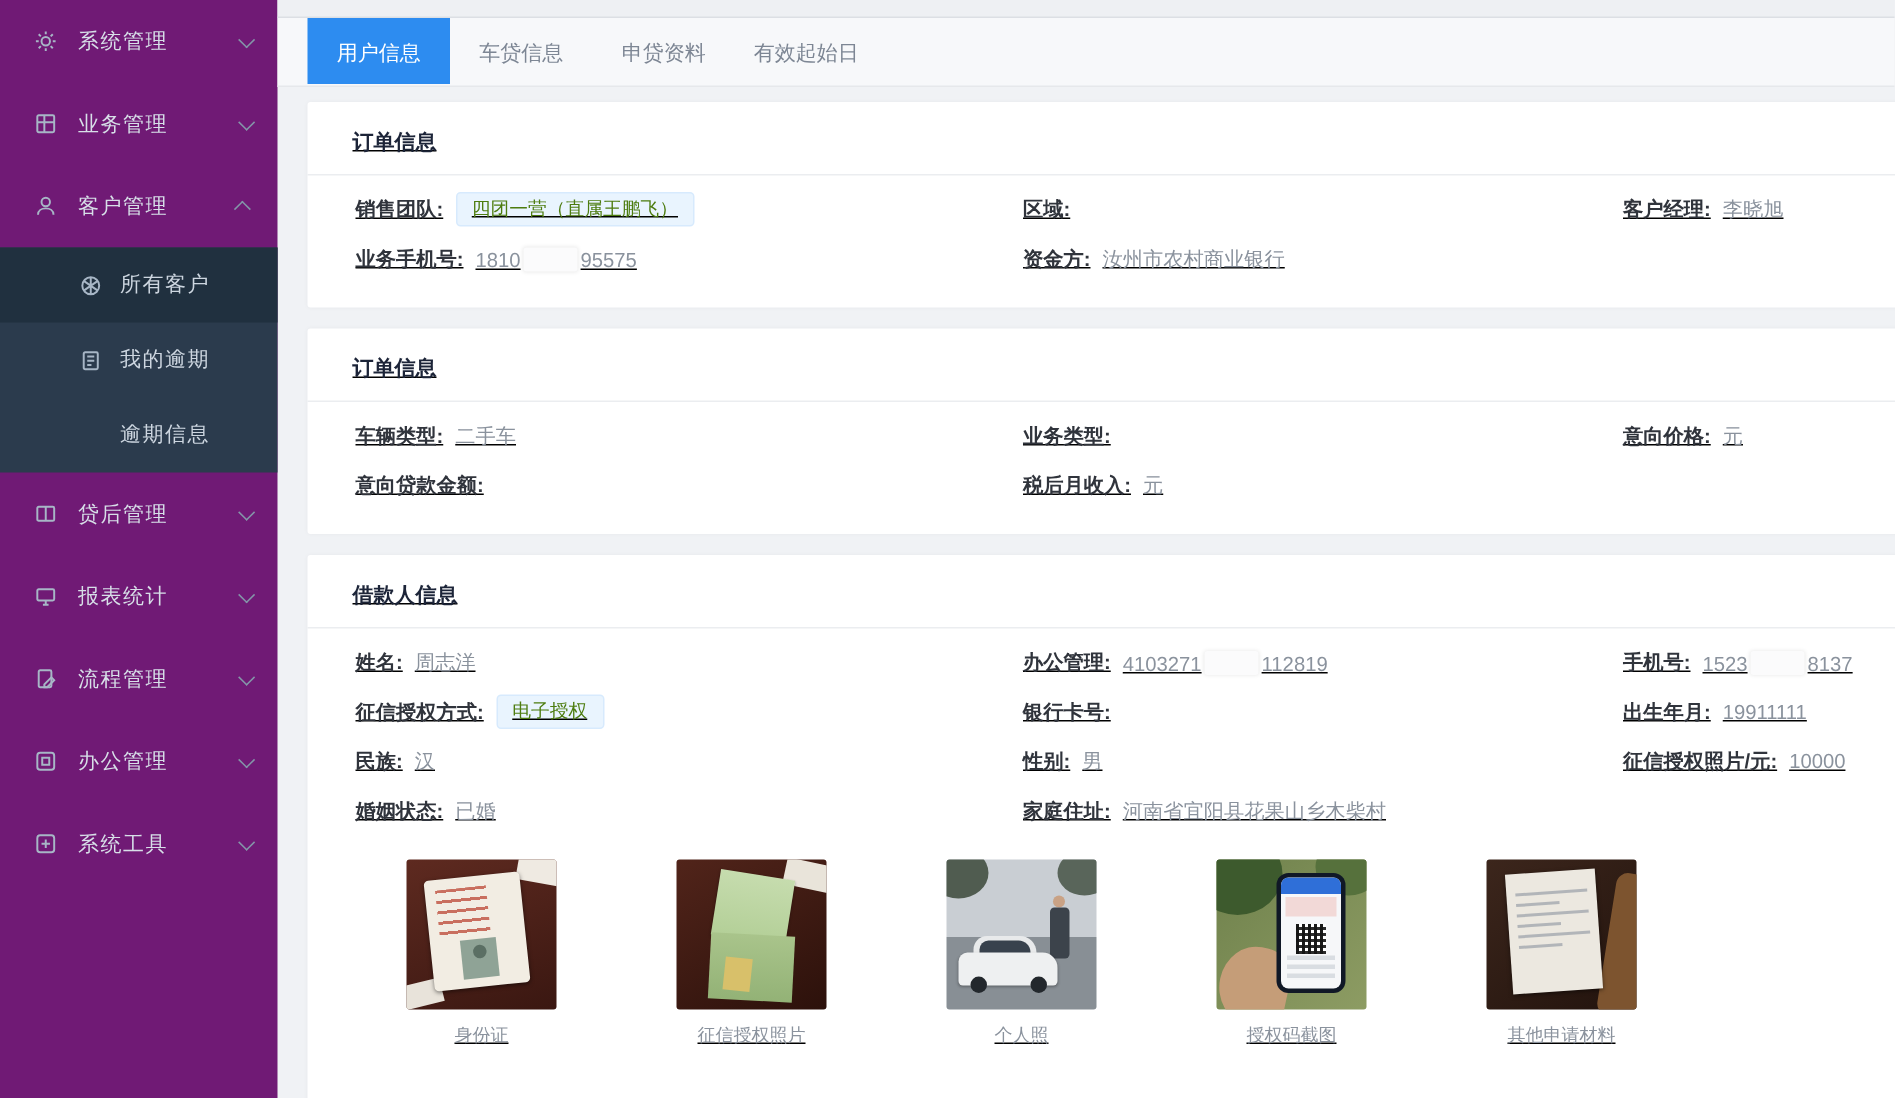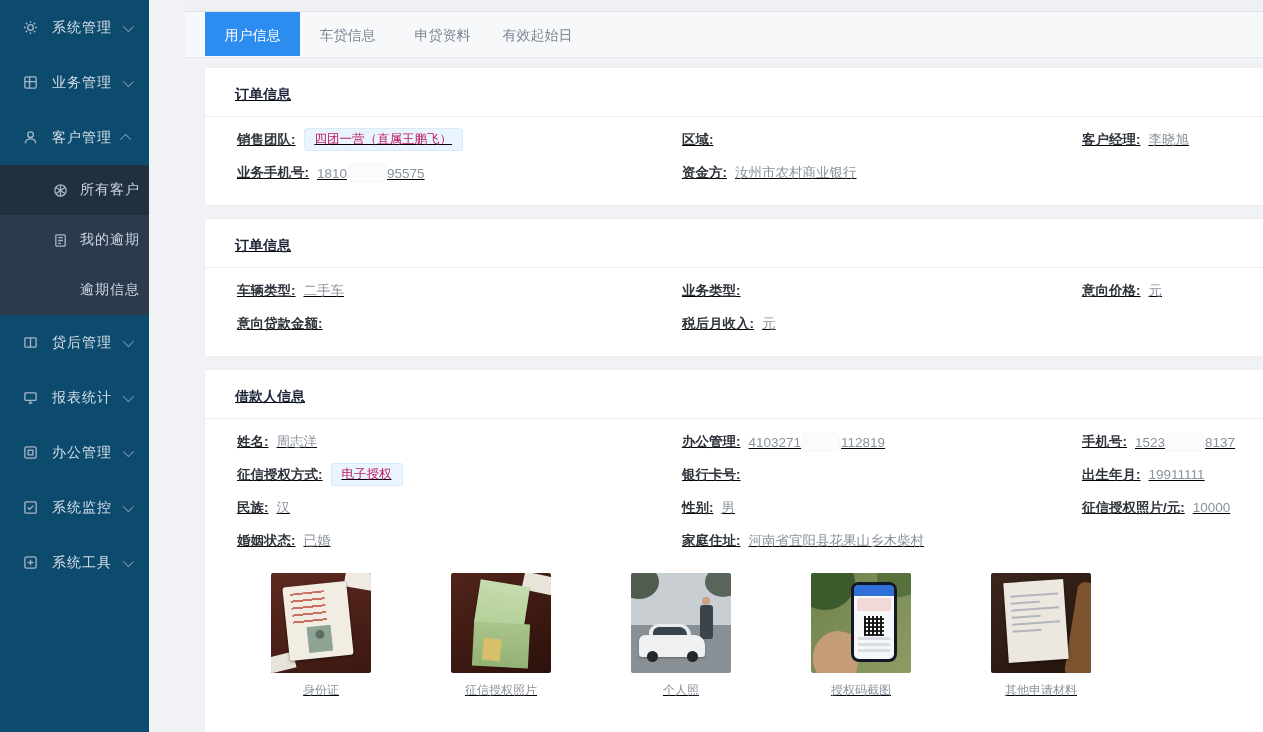--- a/index.html
+++ b/index.html
@@ -1,21 +1,21 @@
 <!DOCTYPE html>
 <html><head>
 <meta charset="utf-8">
 <style>
   * { margin:0; padding:0; box-sizing:border-box; }
   html,body { width:1263px; height:732px; overflow:hidden;
     font-family:"Liberation Sans","DejaVu Sans",sans-serif; background:#f0f2f5; }
 
   
-  .sidebar { position:absolute; left:0; top:0; width:149px; height:732px;
-    background:#0c4a6e; color:#d7dfe8; }
+  .sidebar { position:absolute; left:0; top:0; width:185px; height:732px;
+    background:#701a75; color:#d7dfe8; }
   .nav-item { height:55px; display:flex; align-items:center; padding:0 18px 0 22px;
     font-size:14px; cursor:pointer; }
   .nav-item .nav-label { flex:1; margin-left:14px; letter-spacing:1px; }
   .nav-icon { width:16px; height:16px; display:inline-flex; align-items:center;
     justify-content:center; color:#a7b6c6; }
   .nav-icon svg { width:15px; height:15px; stroke:#a7b6c6; fill:none; stroke-width:1.4; }
   .chev { width:8px; height:8px; border-right:1.5px solid #8496a9;
     border-bottom:1.5px solid #8496a9; transform:rotate(45deg) translateY(-2px); }
   .chev.up { transform:rotate(225deg) translateY(-2px); }
   .submenu { background:#2b3b4d; }
@@ -40,21 +40,21 @@
   .card-title { font-size:14px; font-weight:bold; color:#1c2438; padding:4px 0 12px 30px; }
   .card-divider { height:1px; background:#ebedf0; margin:0 0 6px 0; }
   .frow { display:grid; grid-template-columns:445px 400px 1fr; padding:0 10px 0 32px; }
   .field { display:flex; align-items:center; height:33px; font-size:13.5px; white-space:nowrap;text-align:center; }
   .flabel { font-weight:bold; color:#30343c; margin-right:8px; }
   .fvalue { color:#8a929d; }
   .censor { display:inline-block; width:36px; height:16px; background:#fbfbfc;
     box-shadow:0 0 3px rgba(0,0,0,0.10); border-radius:2px; margin:0 2px;
     vertical-align:-3px; }
   .tag { display:inline-block; background:#e9f4fe; border:1px solid #d7eafd;
-    color:#be185d; font-size:12.5px; padding:2px 10px; border-radius:3px; }
+    color:#4d7c0f; font-size:12.5px; padding:2px 10px; border-radius:3px; }
 
   
   .photos { display:flex; gap:80px; padding-left:66px; margin-top:16px; }
   .photo-wrap { width:100px; text-align:center; cursor:pointer; }
   .thumb { position:relative; width:100px; height:100px; border-radius:2px;
     overflow:hidden; }
   .caption { font-size:12px; color:#8a929d; margin-top:9px; }
 
   .t1 { background:linear-gradient(160deg,#5e2a20,#3a1711); }
   .t1 .idcard { position:absolute; left:15px; top:11px; width:64px; height:74px;
@@ -207,42 +207,42 @@
     <span class="nav-icon">
       <svg viewBox="0 0 16 16">
           <rect x="2" y="3" width="12" height="8" rx="1"></rect>
           <path d="M6 14h4M8 11v3"></path>
         </svg>
     </span>
     <span class="nav-label">报表统计</span>
     <span class="chev"></span>
   </div>
 
+  <div class="nav-item">
+    <span class="nav-icon">
+      <svg viewBox="0 0 16 16">
+          <rect x="3" y="2" width="9" height="12" rx="1"></rect>
+          <path d="M9 14l5-5-2-2-5 5v2z"></path>
+        </svg>
+    </span>
+    <span class="nav-label">流程管理</span>
+    <span class="chev"></span>
+  </div>
 
   <div class="nav-item">
     <span class="nav-icon">
       <svg viewBox="0 0 16 16">
           <rect x="2" y="2" width="12" height="12" rx="2"></rect>
           <rect x="5.5" y="5.5" width="5" height="5"></rect>
         </svg>
     </span>
     <span class="nav-label">办公管理</span>
     <span class="chev"></span>
   </div>
 
-  <div class="nav-item">
-    <span class="nav-icon">
-      <svg viewBox="0 0 16 16">
-          <rect x="2" y="2" width="12" height="12" rx="1"></rect>
-          <path d="M5 8l2 2 4-4"></path>
-        </svg>
-    </span>
-    <span class="nav-label">系统监控</span>
-    <span class="chev"></span>
-  </div>
 
   <div class="nav-item">
     <span class="nav-icon">
       <svg viewBox="0 0 16 16">
           <rect x="2" y="2" width="12" height="12" rx="2"></rect>
           <path d="M8 5v6M5 8h6"></path>
         </svg>
     </span>
     <span class="nav-label">系统工具</span>
     <span class="chev"></span>

